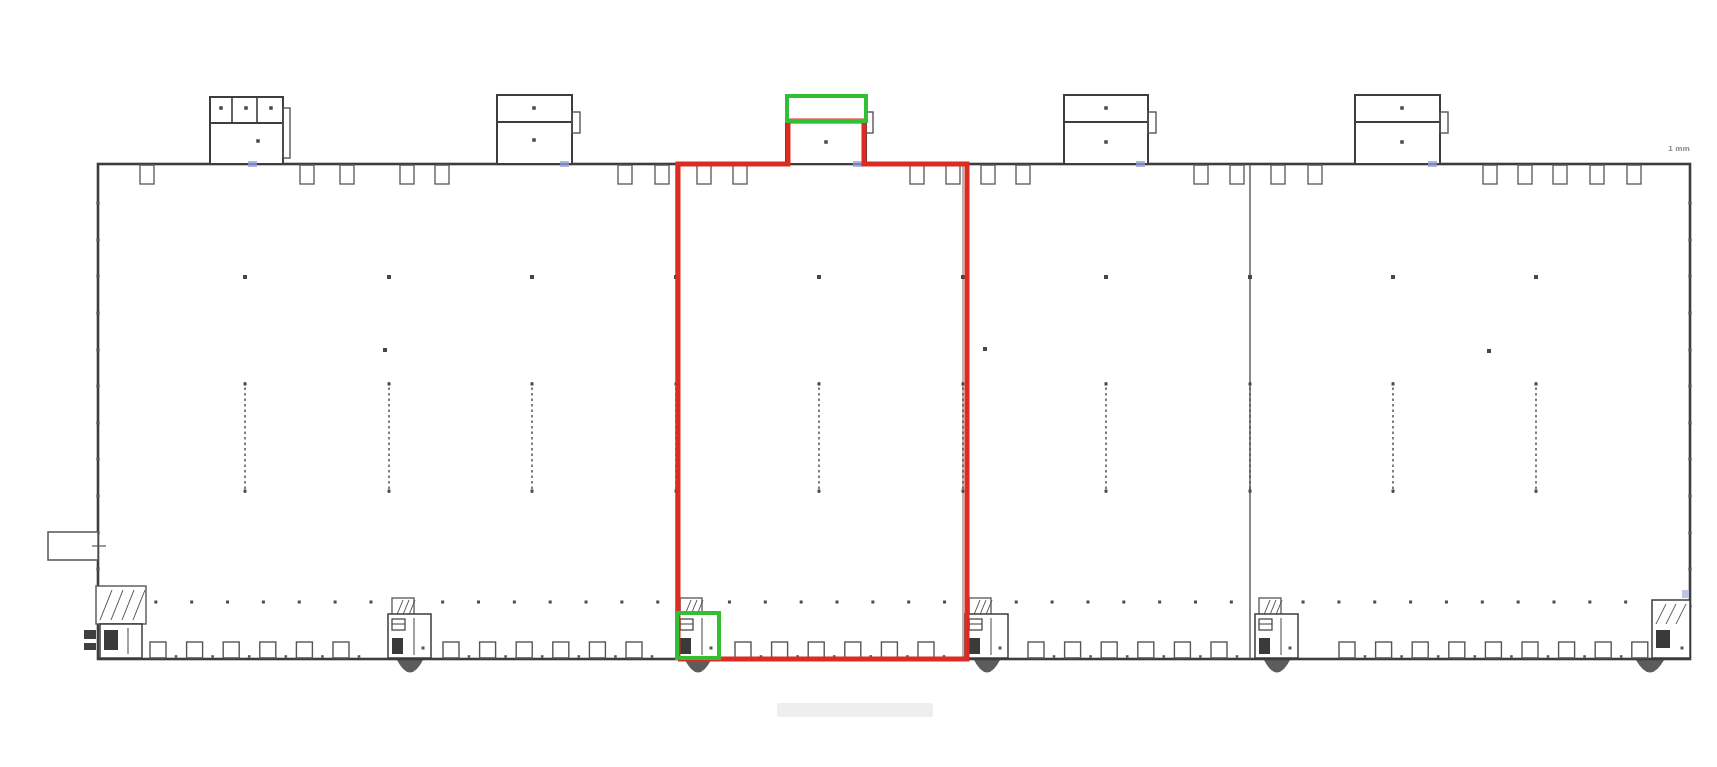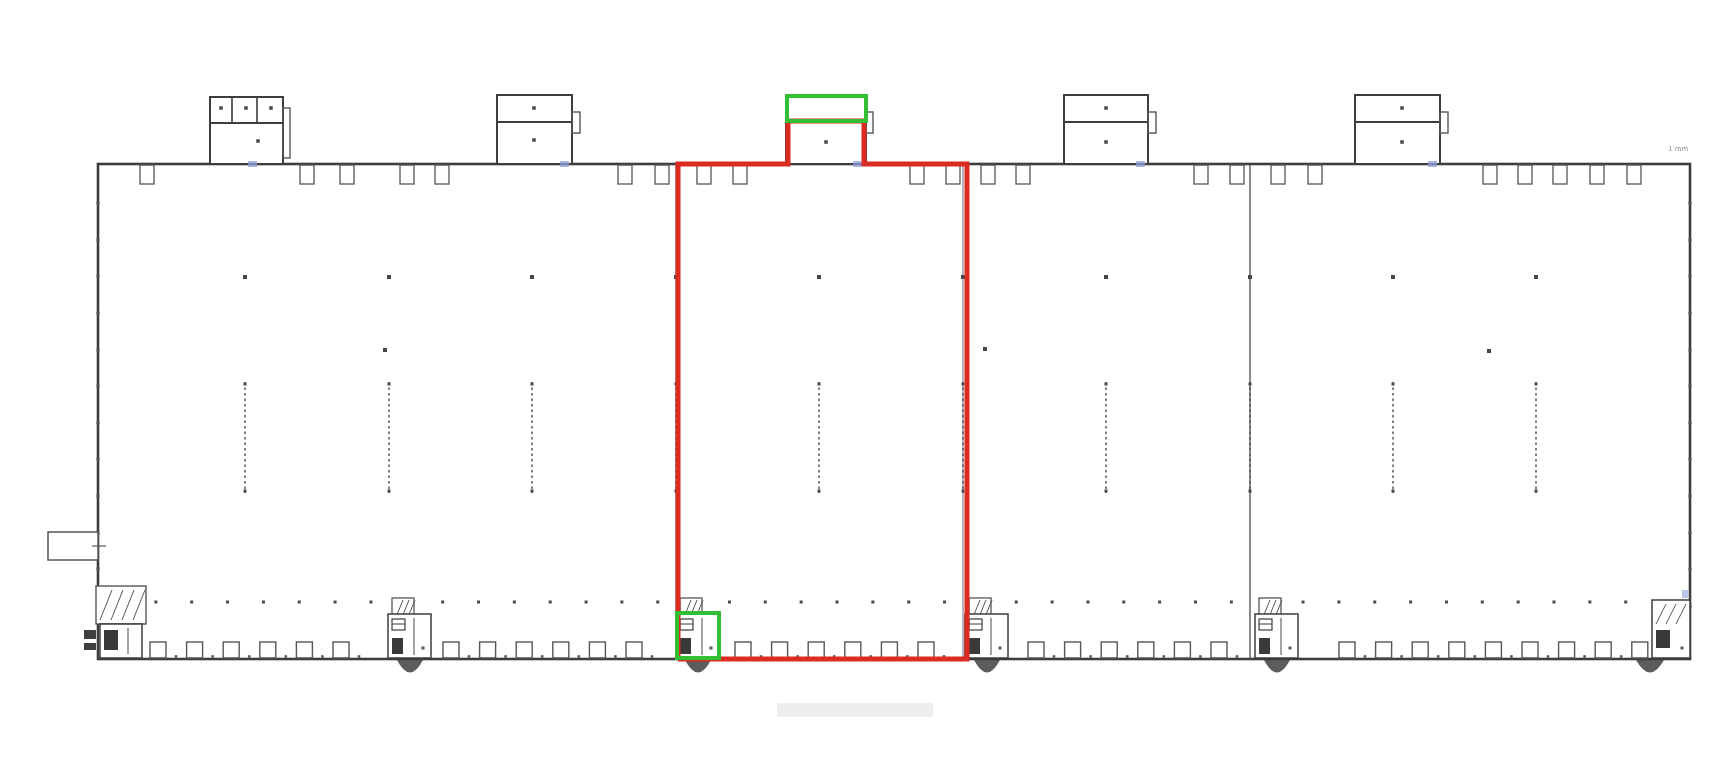--- a/index.html
+++ b/index.html
@@ -1,16 +1,16 @@
 <!DOCTYPE html>
 <html><head>
 <meta charset="utf-8">
 <style>
   html,body{margin:0;padding:0;background:#ffffff;}
-  .stage{position:relative;width:1717px;height:767px;background:#ffffff;overflow:hidden;}
+  .stage{position:relative;width:1717px;height:767px;background:#ffffff;overflow:hidden;font-weight:bold;}
   svg{position:absolute;left:0;top:0;filter:blur(0.3px);}
   text.note{font-family:"DejaVu Sans",sans-serif;}
 </style>
 </head>
 <body>
 
 <div class="stage">
   <svg width="1717" height="767" viewBox="0 0 1717 767" xmlns="http://www.w3.org/2000/svg">
     <g id="layers">
         <rect x="118.5" y="600.5" width="3" height="3" fill="#4a4a4a"></rect>

